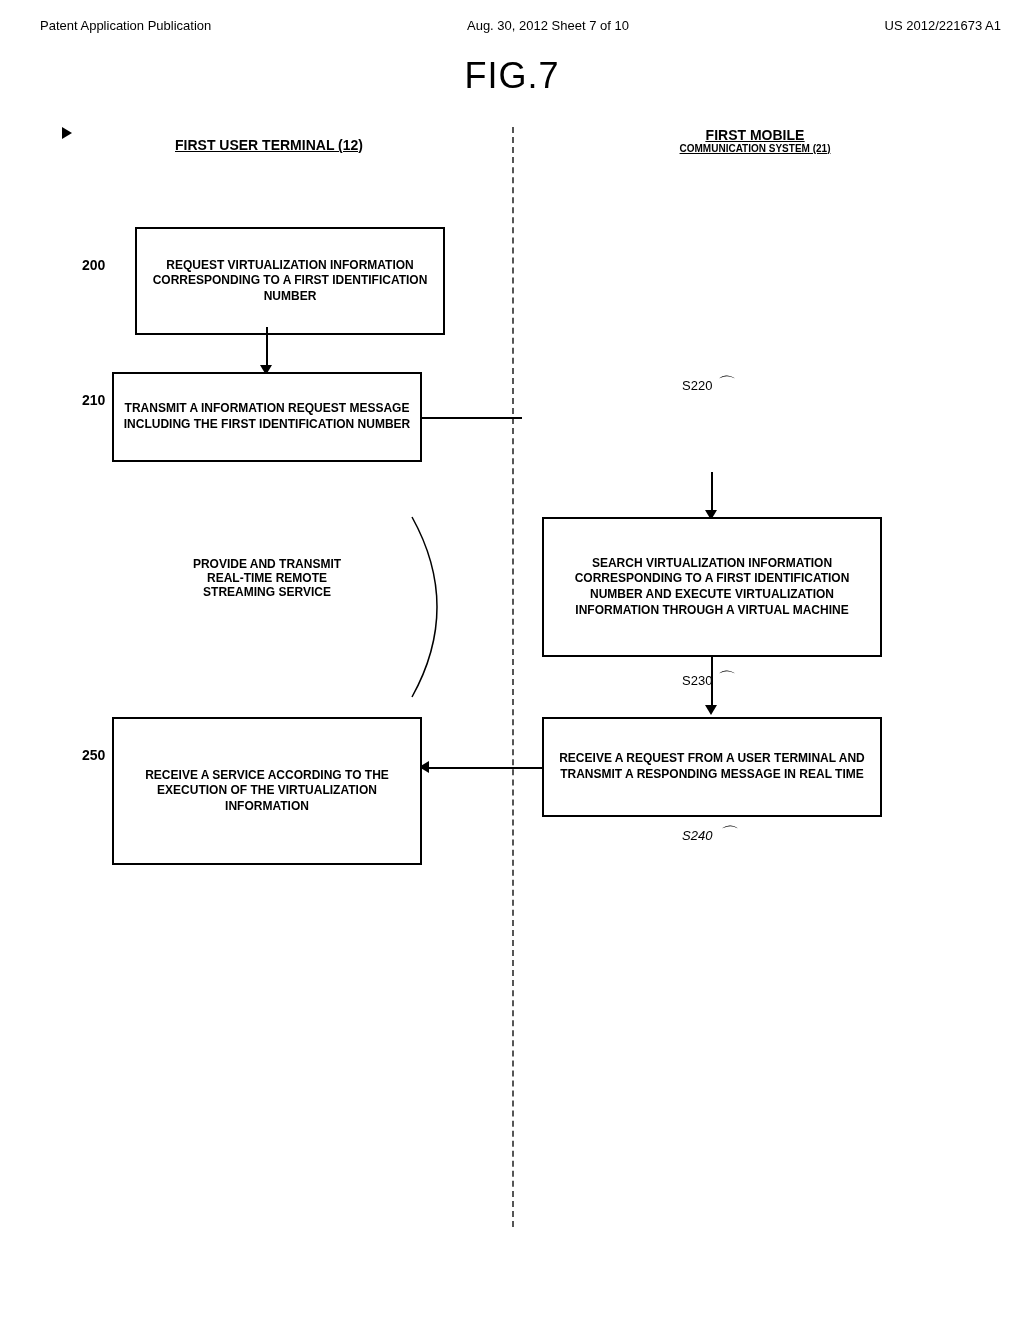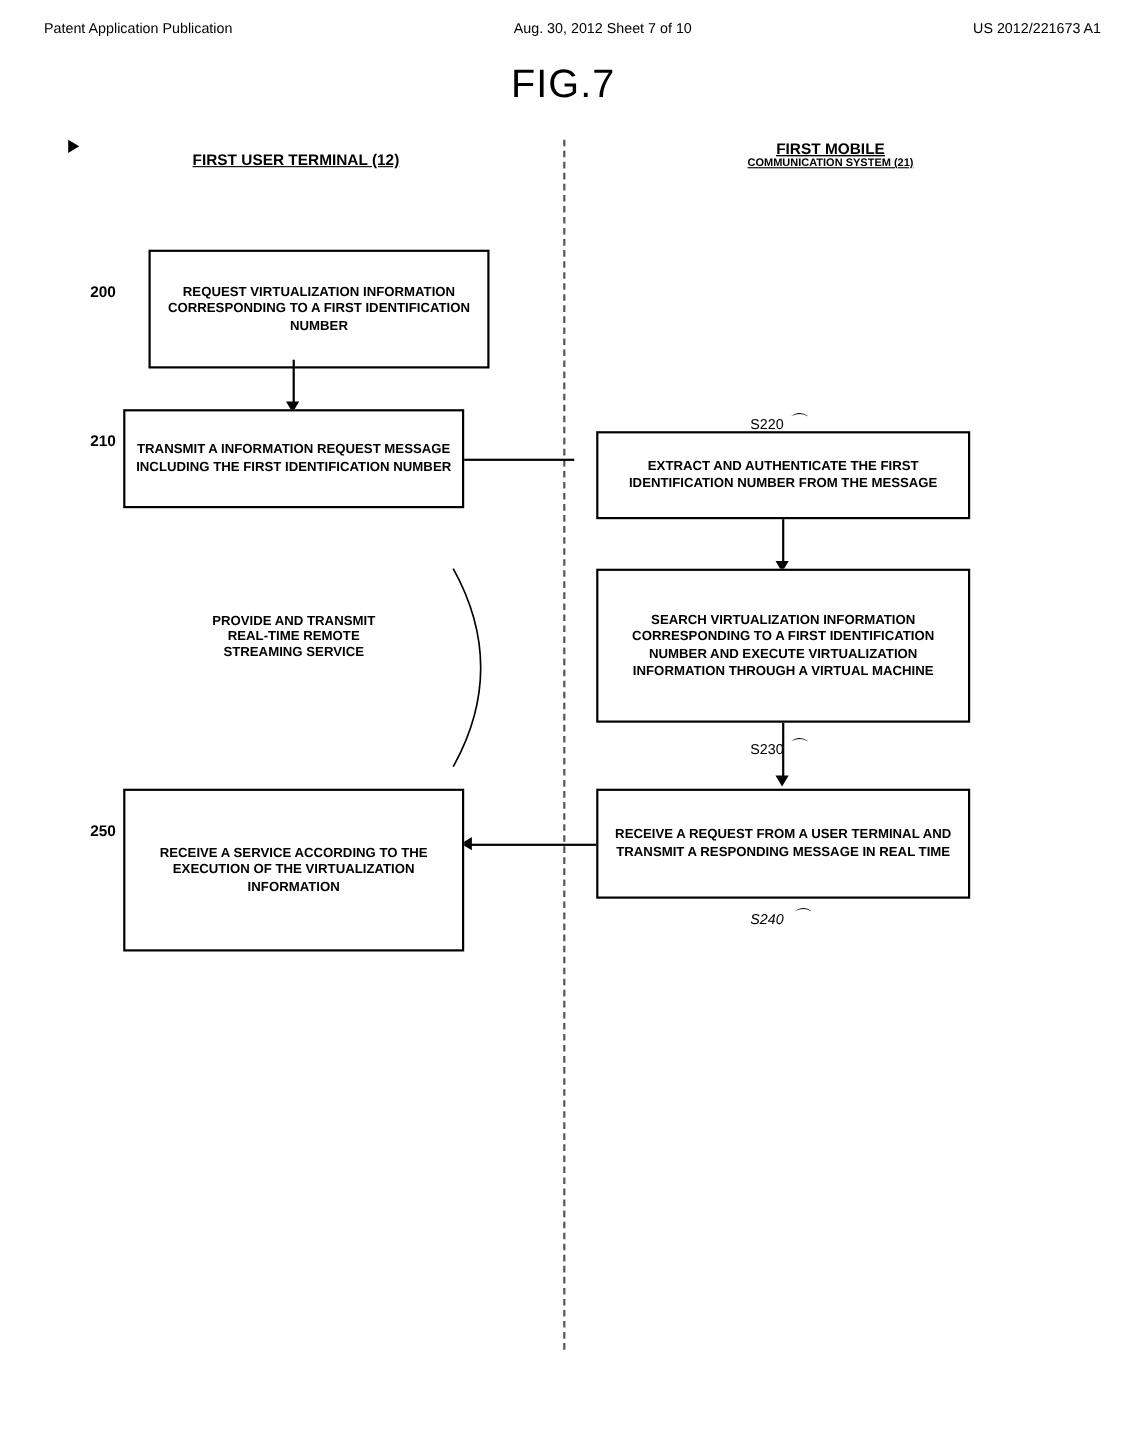--- a/index.html
+++ b/index.html
@@ -159,21 +159,20 @@
   <div class="arrow-h" style="left:360px; top:290px; width:100px;"></div>
   <div class="arrowhead-right" style="left:456px; top:284px;">
     <div style="width:0;height:0;border-top:6px solid transparent;border-bottom:6px solid transparent;border-left:10px solid #000;"></div>
   </div>
 
   <div class="s-label" style="left:620px; top:245px;">
     <span>S220</span>
     <span style="font-size:18px; margin-left:2px;">⌒</span>
   </div>
 
-  <div class="box" style="left:480px; top:265px; width:340px; height:80px;">EXTRACT AND AUTHENTICATE THE FIRST IDENTIFICATION NUMBER FROM THE MESSAGE</div>
 
   <div class="arrow-v" style="left:649px; top:345px; height:40px;"></div>
   <div class="arrowhead-down" style="left:643px; top:383px;"></div>
 
   <div class="box" style="left:480px; top:390px; width:340px; height:140px;">SEARCH VIRTUALIZATION INFORMATION CORRESPONDING TO A FIRST IDENTIFICATION NUMBER AND EXECUTE VIRTUALIZATION INFORMATION THROUGH A VIRTUAL MACHINE</div>
 
   <div style="position:absolute; left:70px; top:430px; font-size:12px; font-weight:bold; text-align:center; width:270px;">
     PROVIDE AND TRANSMIT<br>REAL-TIME REMOTE<br>STREAMING SERVICE
   </div>
 

